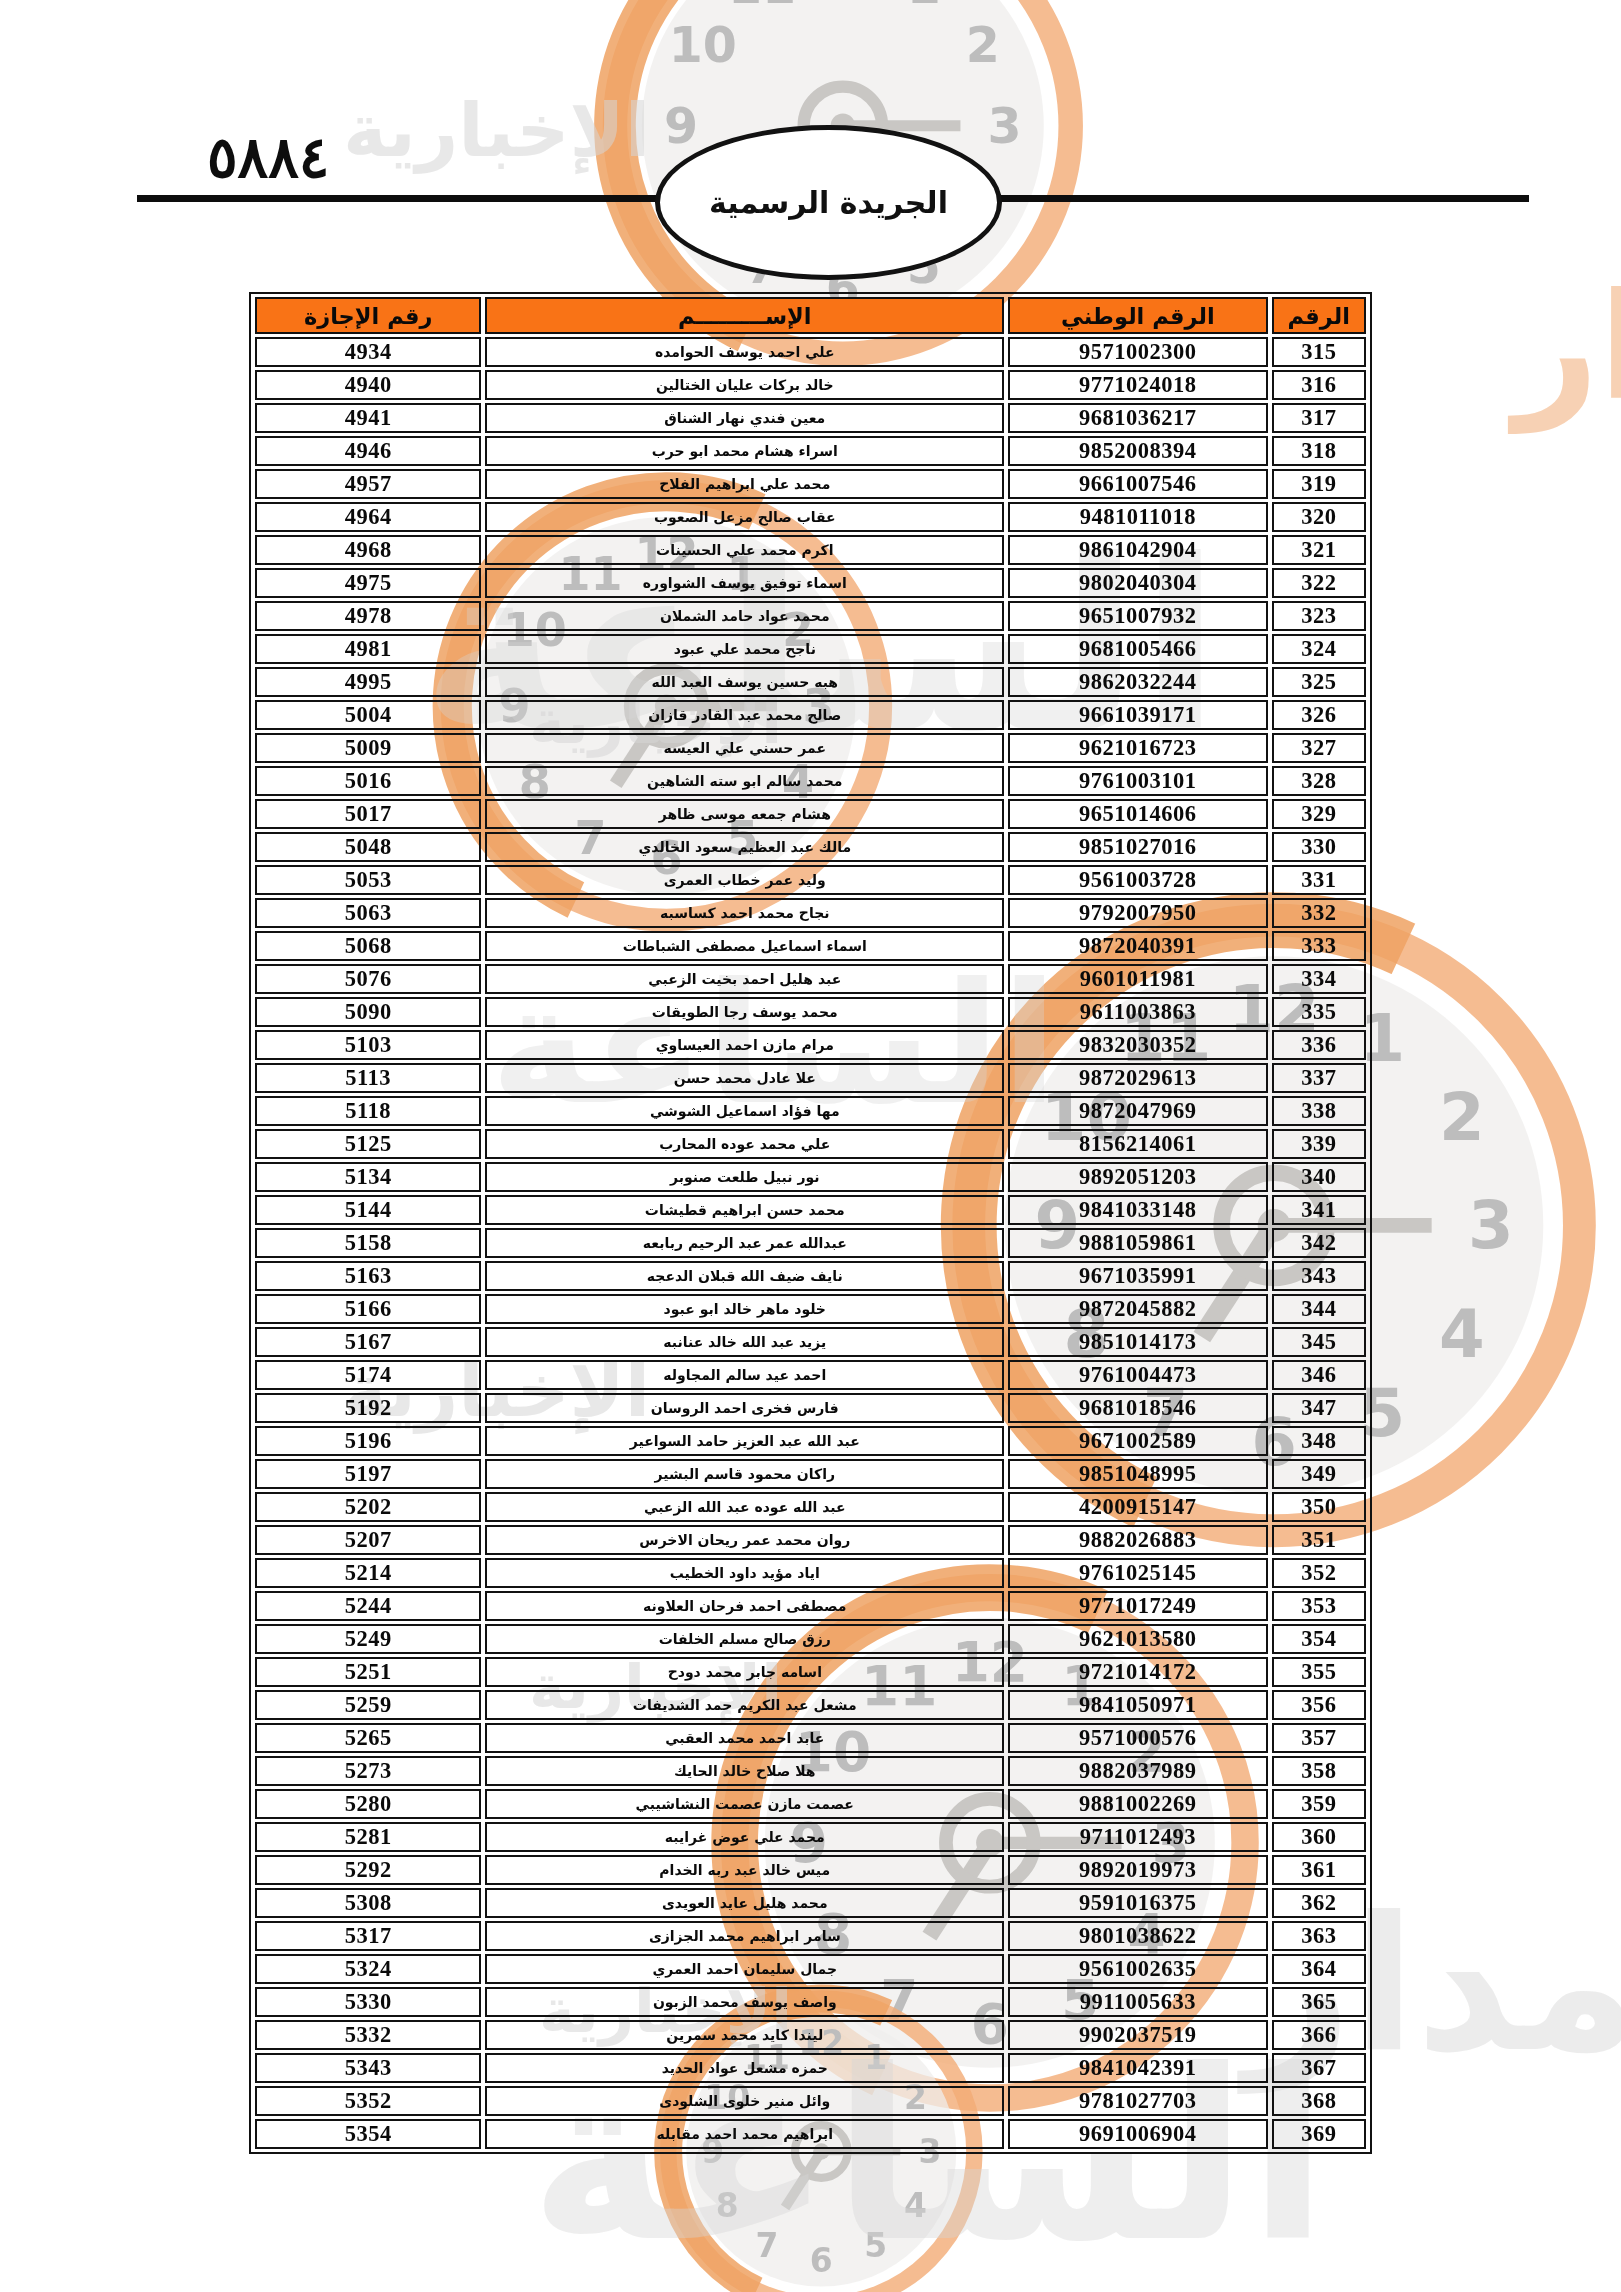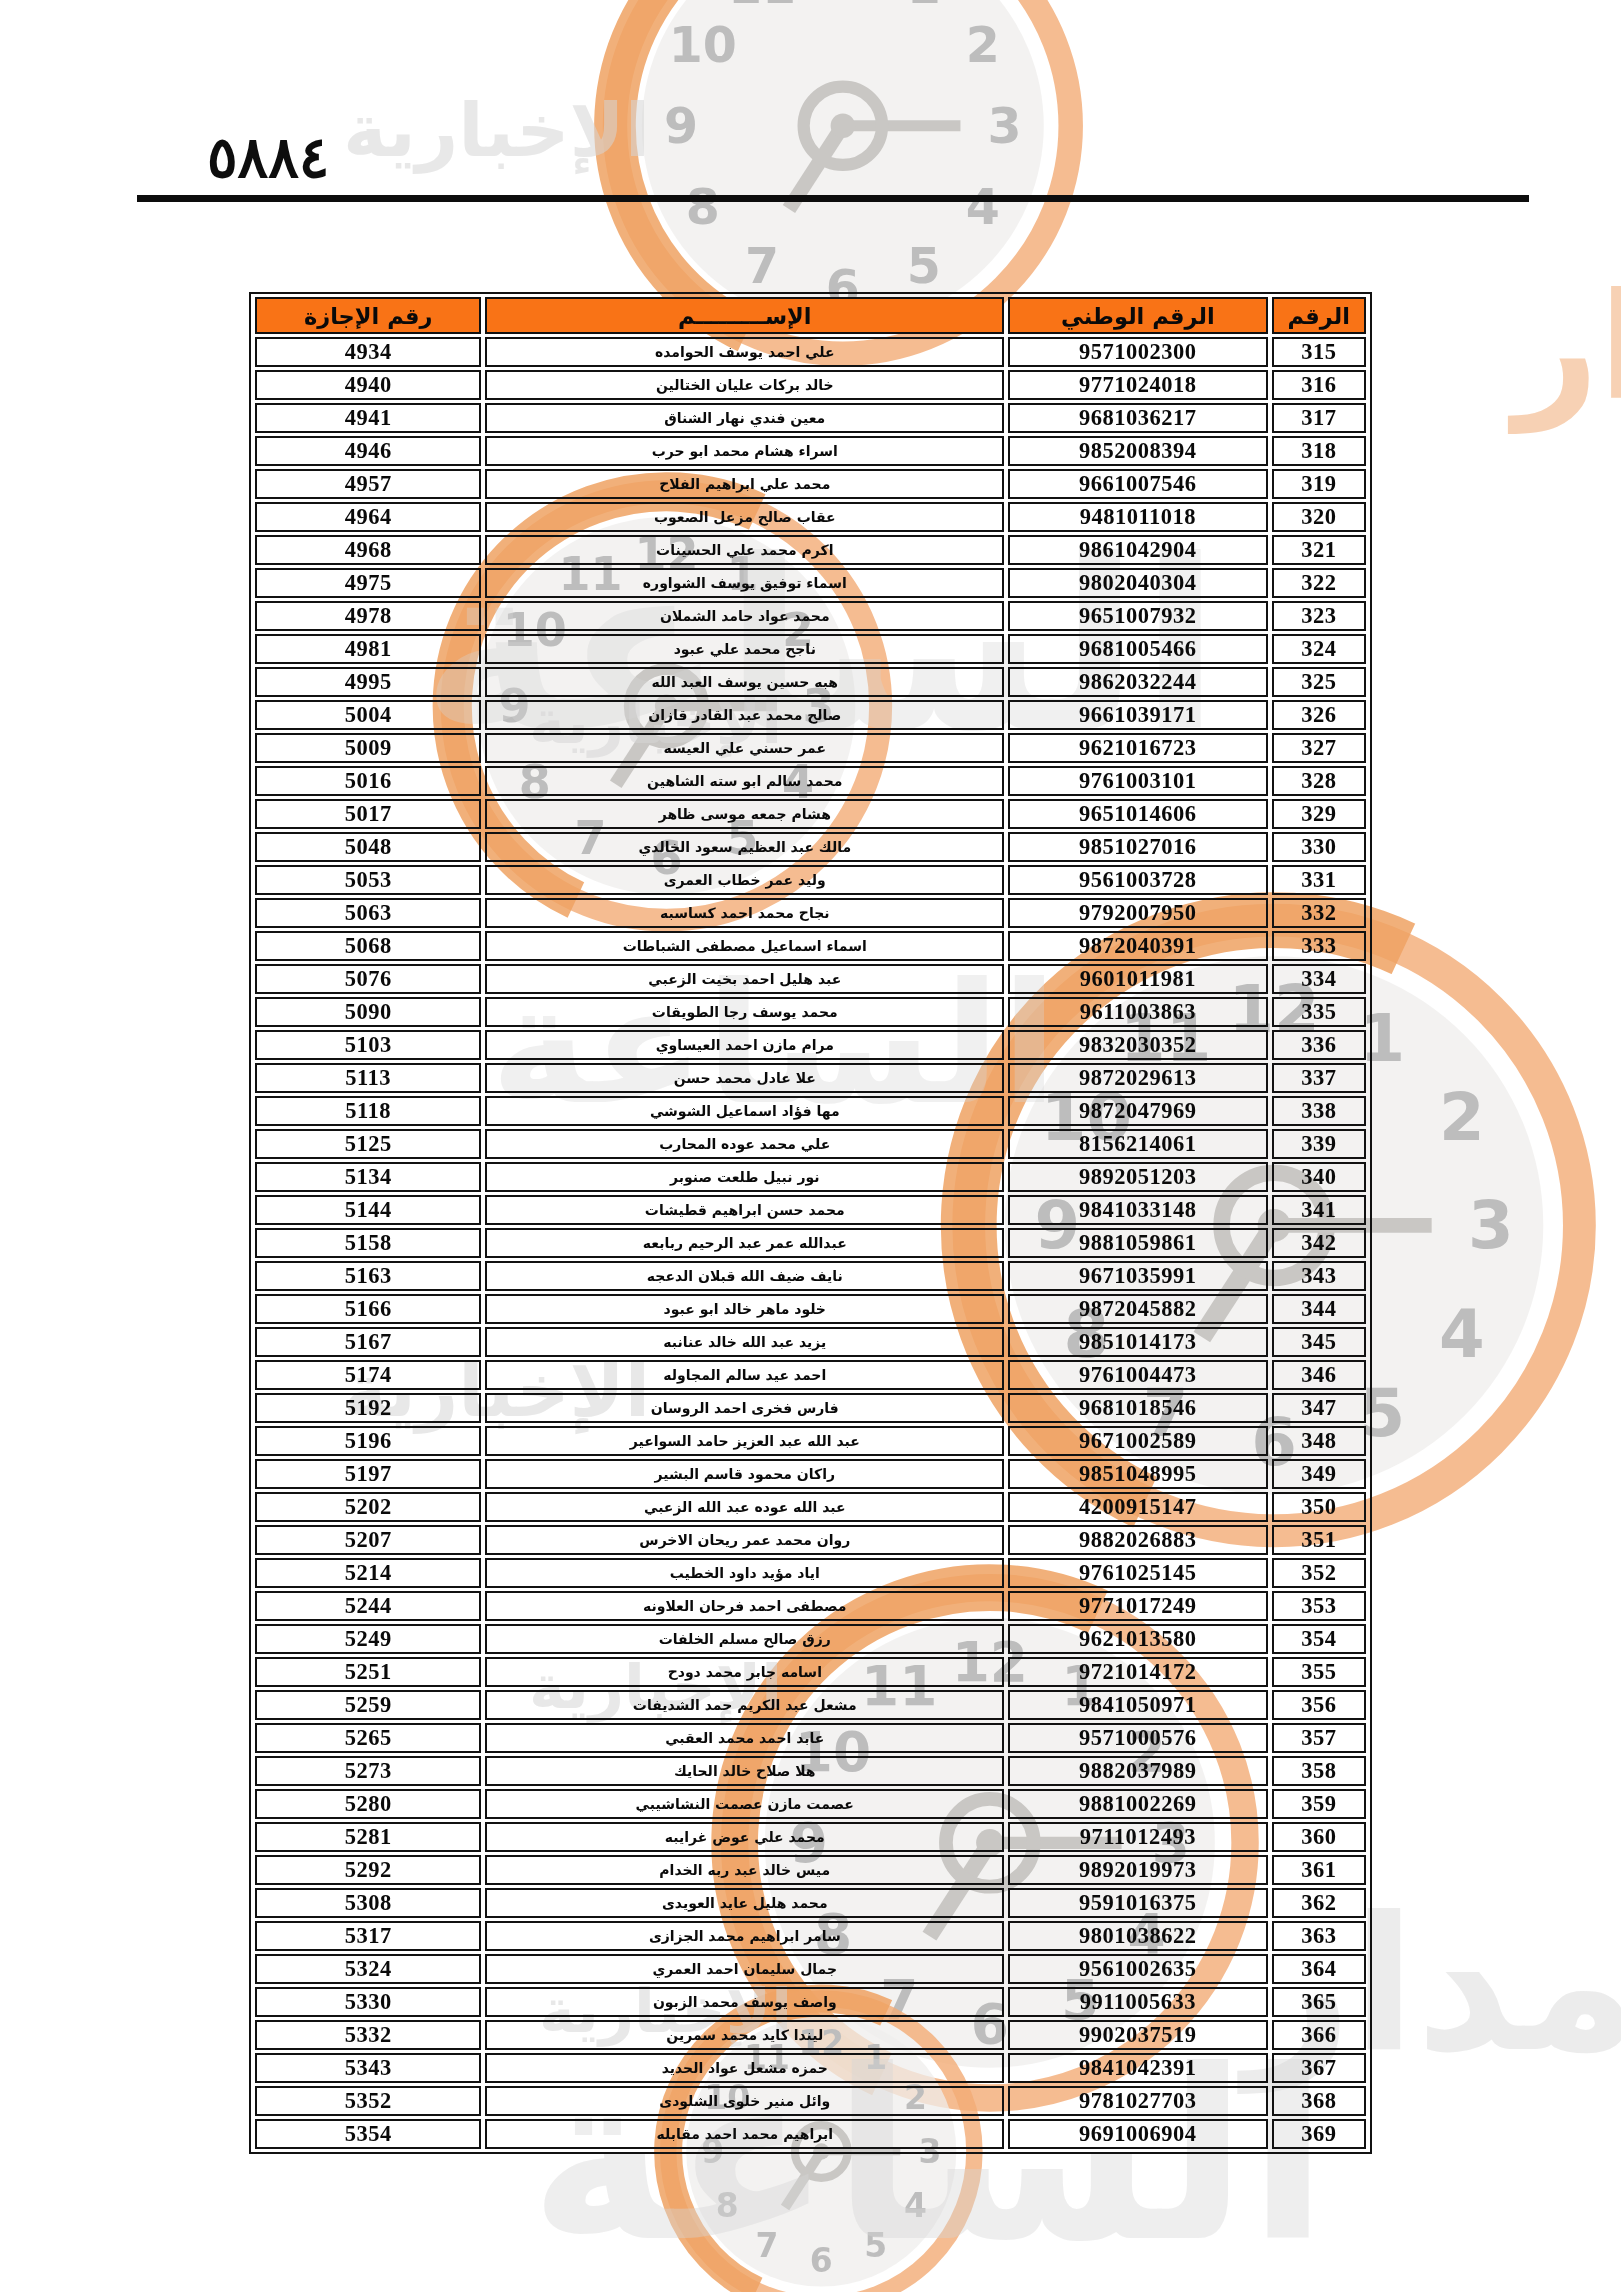--- a/index.html
+++ b/index.html
@@ -186,20 +186,23 @@
     <div class="wm-text" style="left:421px;top:529px;font-size:235px;opacity:.35;">الساعة</div>
     <div class="wm-text" style="left:490px;top:961px;font-size:167px;opacity:.35;">الساعة</div>
     <div class="wm-text" style="left:529px;top:2039px;font-size:235px;opacity:.4;">الساعة</div>
 
     <div class="wm-text" style="left:1245px;top:1892px;font-size:186px;opacity:.45;">مدار</div>
     <div class="wm-text wm-orange" style="left:1514px;top:274px;font-size:147px;">مدار</div>
   </div>
 
   <div class="page-number">٥٨٨٤</div>
   <div class="header-rule"></div>
+  <div class="stamp-oval">
+    <span>الجريدة الرسمية</span>
+  </div>
 
   <table class="roster">
     <colgroup>
       <col style="width:8.6%">
         <col style="width:23.6%">
         <col style="width:47.2%">
         <col style="width:20.6%">
     </colgroup>
     <thead>
       <tr>

